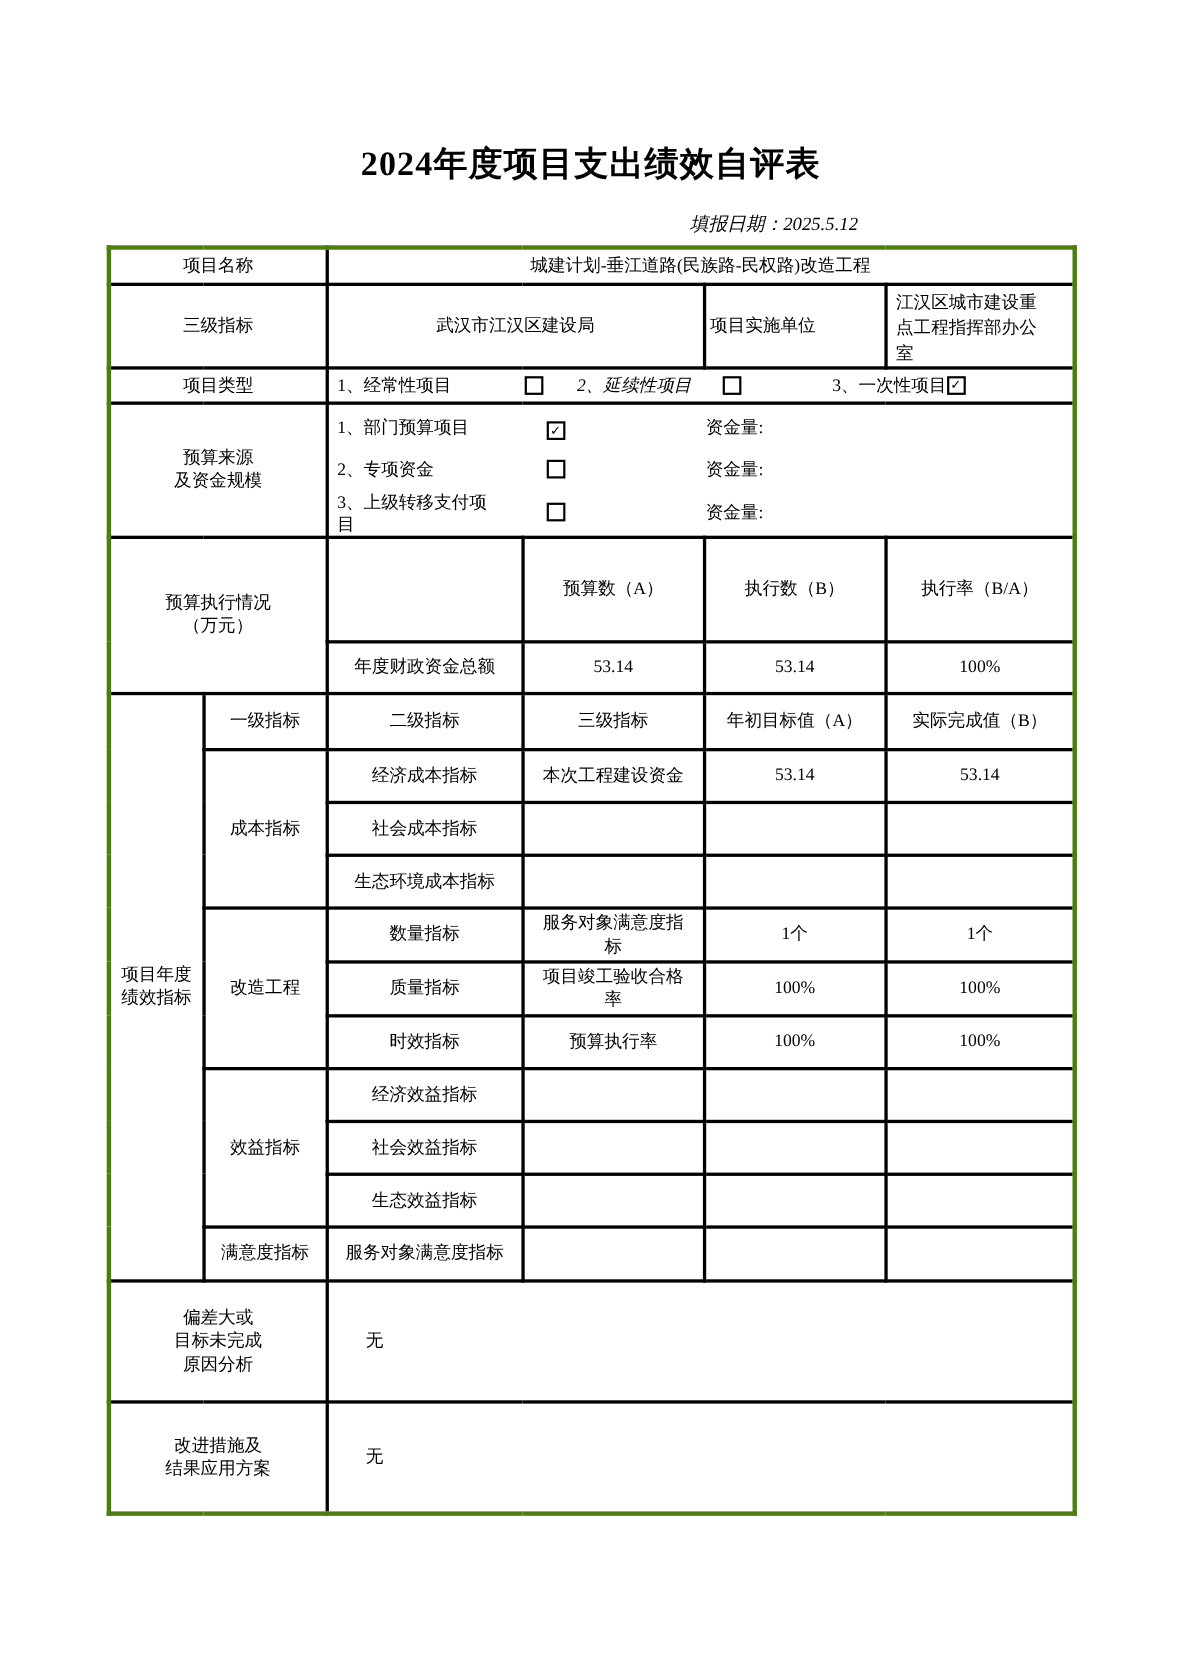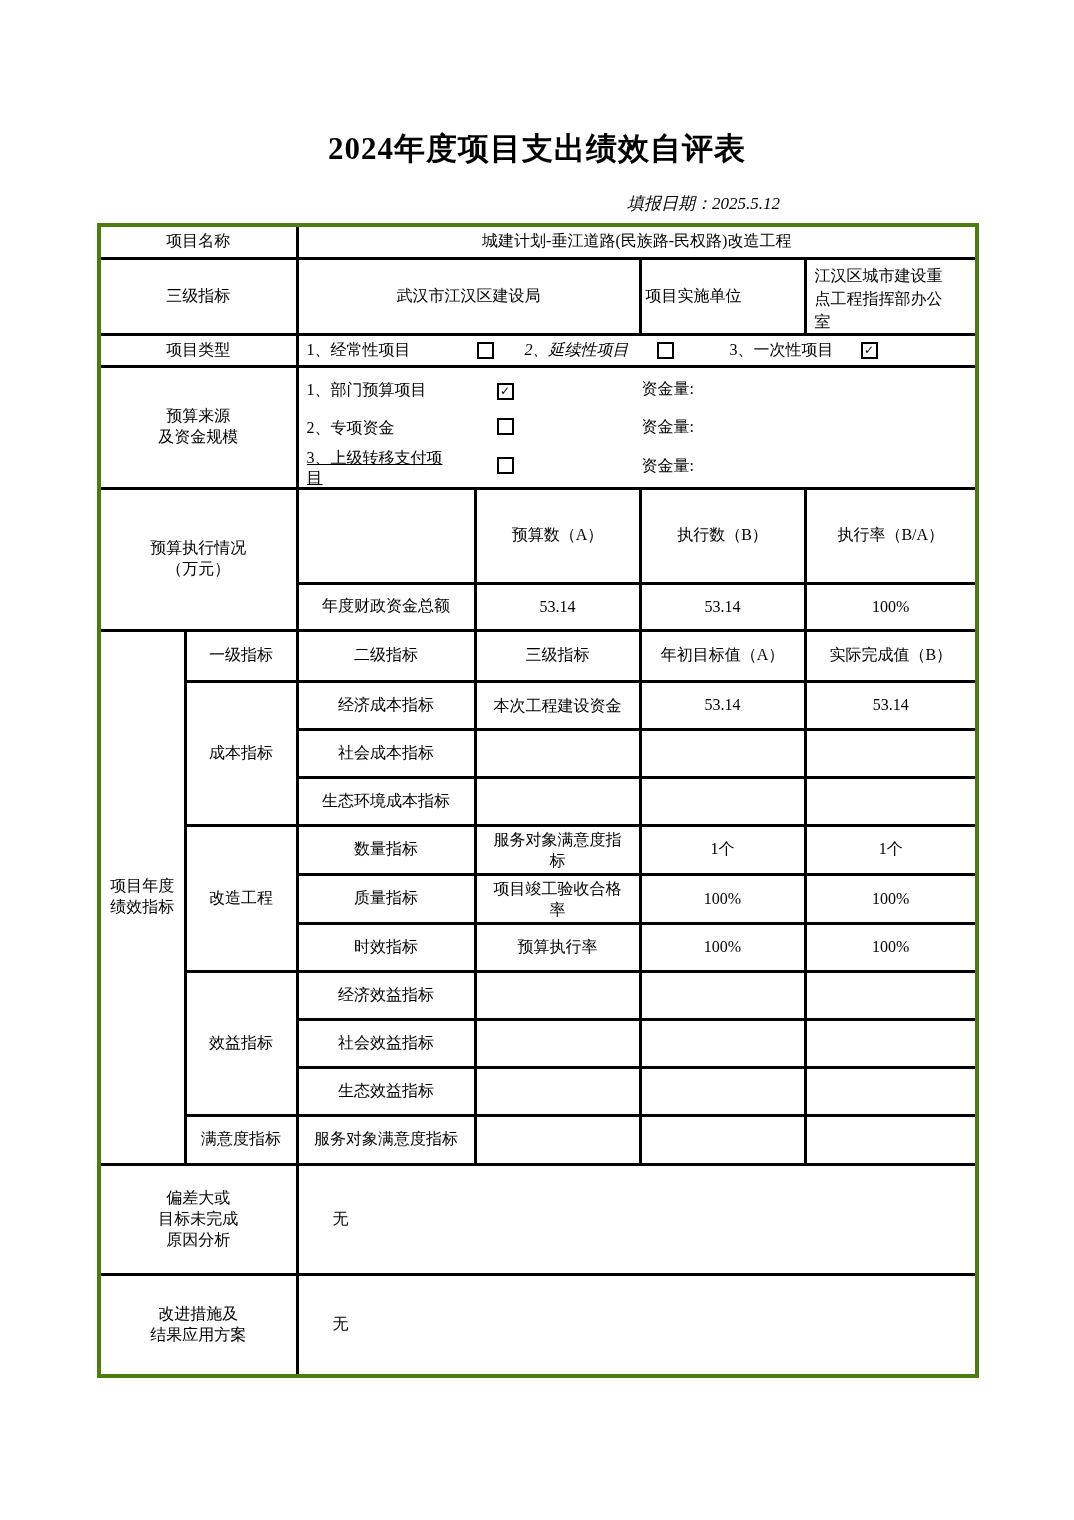--- a/index.html
+++ b/index.html
@@ -37,32 +37,32 @@
   .checkbox {
     display:inline-block; width:13px; height:13px;
     border:2px solid #000; line-height:13px; font-size:12px;
     font-weight:bold; text-align:center; vertical-align:-2px;
     font-family:"DejaVu Sans","Liberation Sans",sans-serif;
   }
   
   .ptype { display:flex; align-items:center; text-align:left; padding-left:4px; }
   .ptype .t1 { display:inline-block; width:170px; }
   .ptype .t2 { display:inline-block; width:132px;font-style:italic; }
-  .ptype .t3 { display:inline-block; width:131px; }
+  .ptype .t3 { display:inline-block; width:131px;text-align:right; }
   .ptype .g1 { margin-right:31px; }
   .ptype .g2 { margin-right:56px; }
   
   .bsrc { text-align:left; padding:3px 0 0 8px; vertical-align:top; }
   .bsrc-row {
     display:grid; grid-template-columns:190px 145px auto;
     align-items:center; height:38px;
   }
   .bsrc-row.r3 { height:40px; }
   .bsrc-row .lab { display:inline-block; width:150px; line-height:20px; }
-  .bsrc-row.r3 .lab { height:38px; overflow:hidden;text-decoration:underline; }
+  .bsrc-row.r3 .lab { height:38px; overflow:hidden; }
   .wrap2 { line-height:21px; }
 </style>
 </head>
 <body>
 
 <div class="title">2024年度项目支出绩效自评表</div>
 
 <div class="meta">
   <span class="date">填报日期：2025.5.12</span>
 </div>

